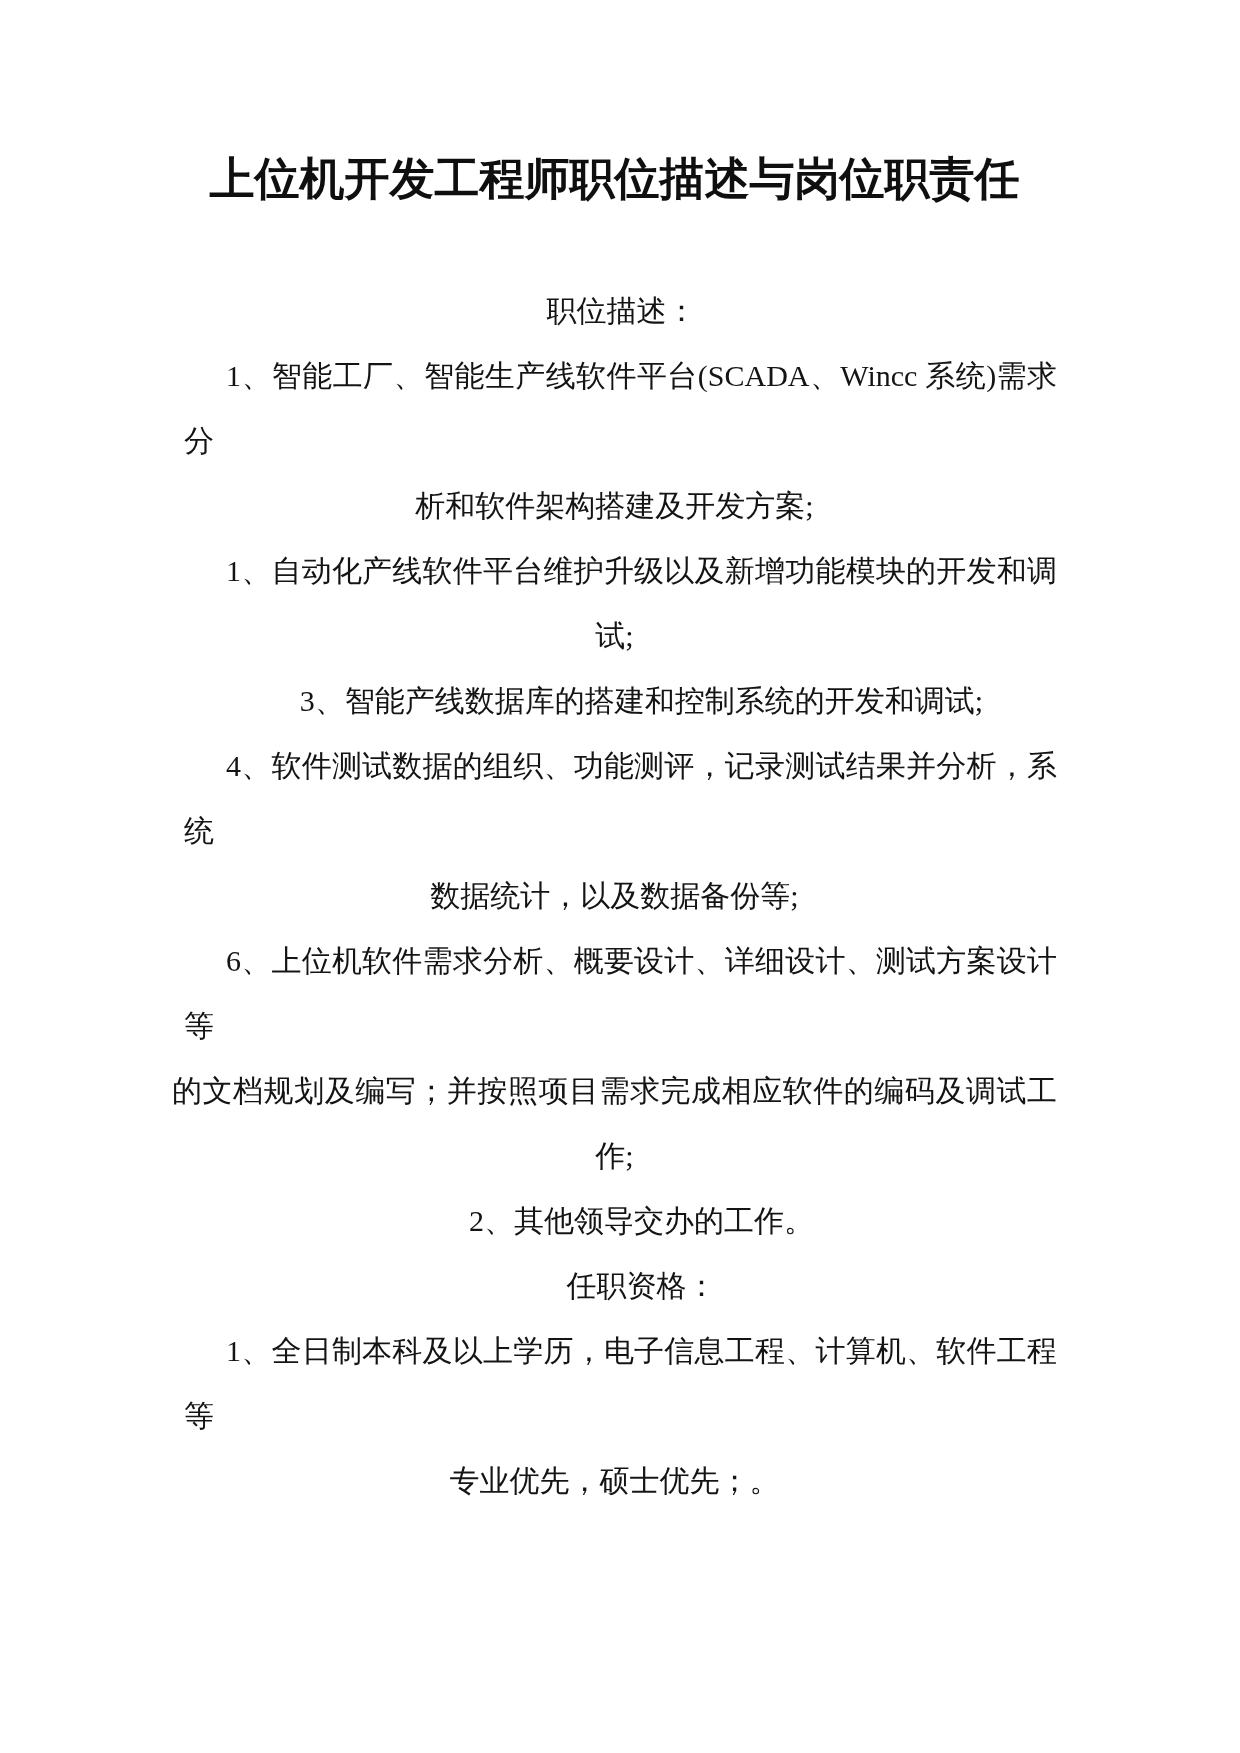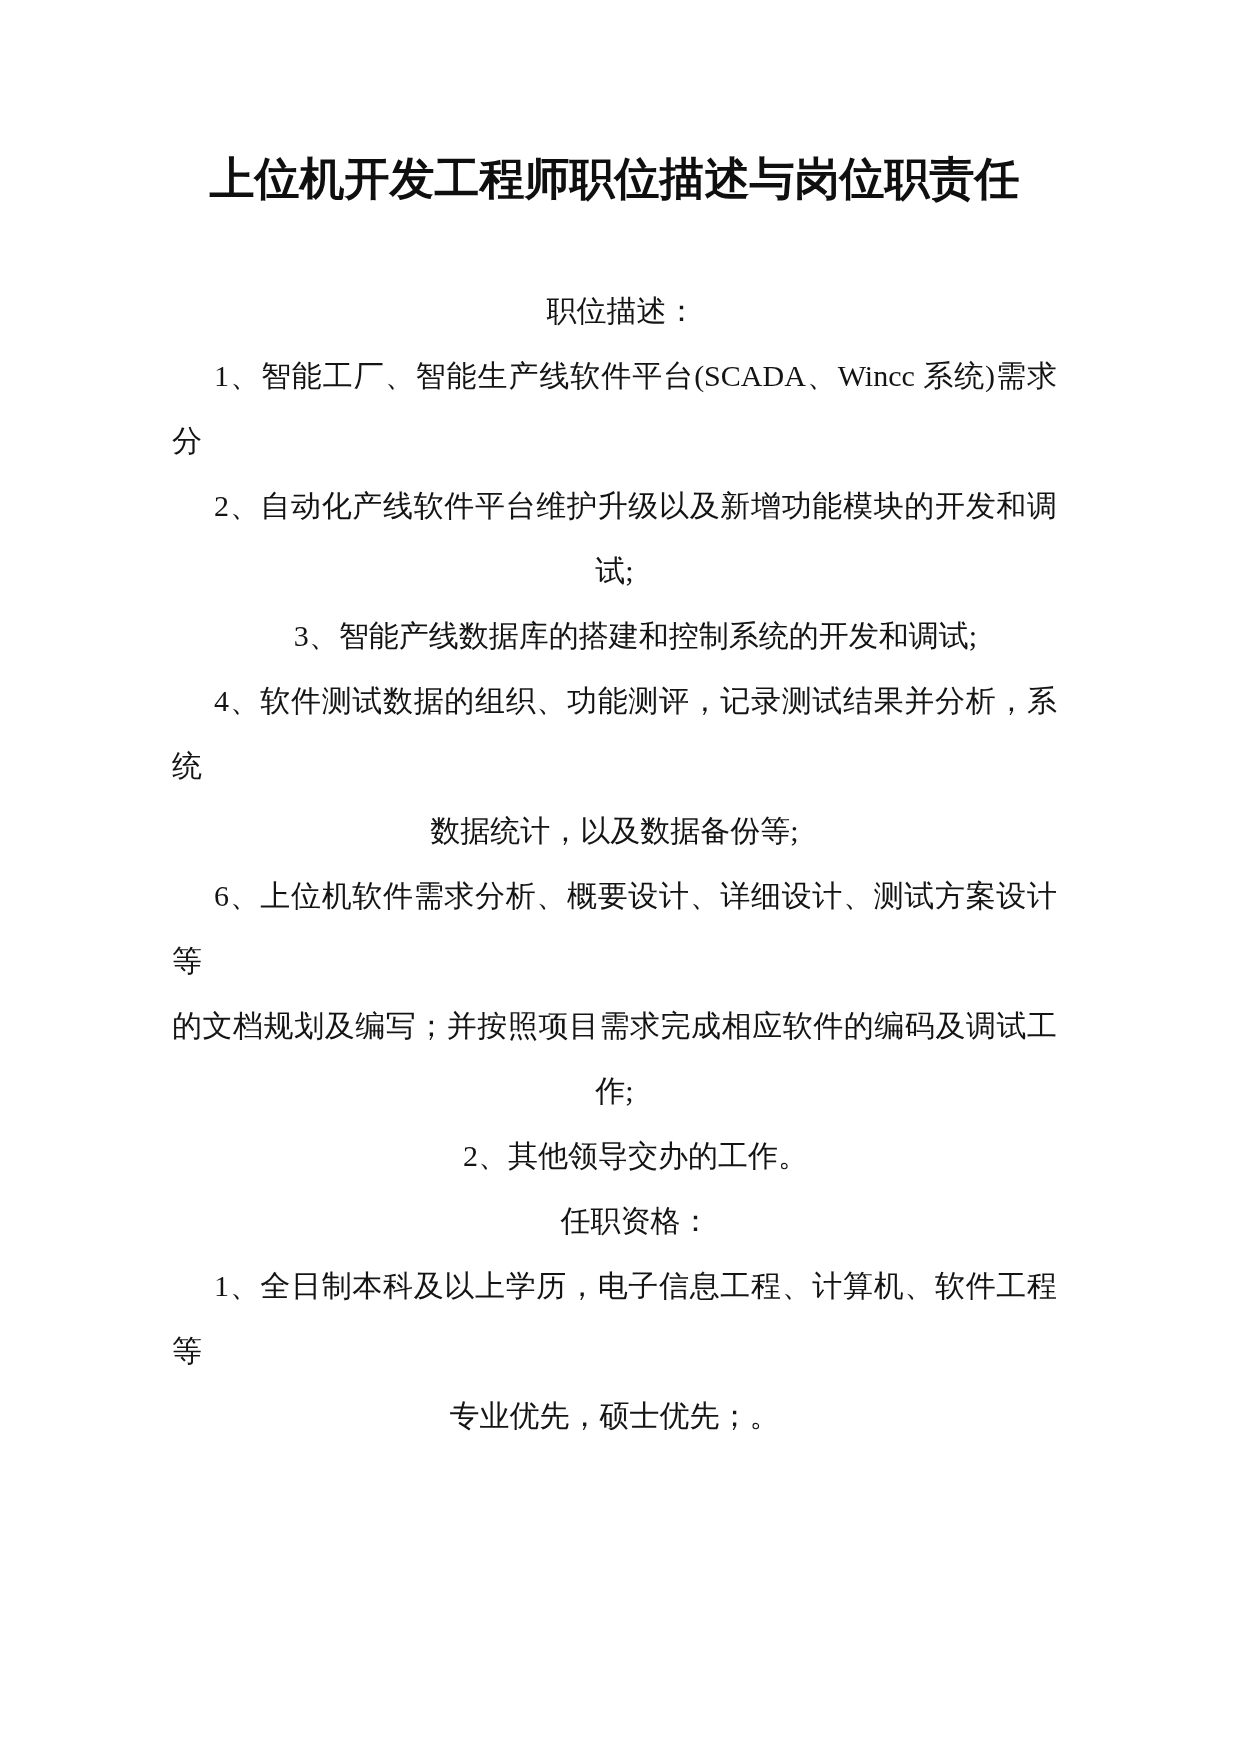--- a/index.html
+++ b/index.html
@@ -32,21 +32,21 @@
   .doc-body {
     margin-top: 66px;
     font-size: 30px;
     line-height: 65px;
     color: #141414;
   }
   .line {
     white-space: nowrap;
     text-align: center;
   }
-  .line.ind { text-indent: 42px; }
+  .line.ind { text-indent: 42px; margin-left: 12px; }
   .line.ind-sm { text-indent: 14px; }
   .line.just {
     white-space: normal;
     text-align: justify;
     text-align-last: justify;
   }
   .page-num {
     position: absolute;
     top: 1626px;
     left: 0;
@@ -63,21 +63,22 @@
 <div class="page">
   <div class="content">
 
     <div class="doc-title">
       <div>上位机开发工程师职位描述与岗位职责任</div>
     </div>
 
     <div class="doc-body">
       <div class="line ind-sm">职位描述：</div>
       <div class="line ind just">1、智能工厂、智能生产线软件平台(SCADA、Wincc 系统)需求分</div>
-      <div class="line ind just">2、自动化产线软件平台维护升级以及新增功能模块的开发和调</div>
+      <div class="line">析和软件架构搭建及开发方案;</div>
+      <div class="line ind just">1、自动化产线软件平台维护升级以及新增功能模块的开发和调</div>
       <div class="line">试;</div>
       <div class="line ind">3、智能产线数据库的搭建和控制系统的开发和调试;</div>
       <div class="line ind just">4、软件测试数据的组织、功能测评，记录测试结果并分析，系统</div>
       <div class="line">数据统计，以及数据备份等;</div>
       <div class="line ind just">6、上位机软件需求分析、概要设计、详细设计、测试方案设计等</div>
       <div class="line just">的文档规划及编写；并按照项目需求完成相应软件的编码及调试工</div>
       <div class="line">作;</div>
       <div class="line ind">2、其他领导交办的工作。</div>
       <div class="line ind">任职资格：</div>
       <div class="line ind just">1、全日制本科及以上学历，电子信息工程、计算机、软件工程等</div>

